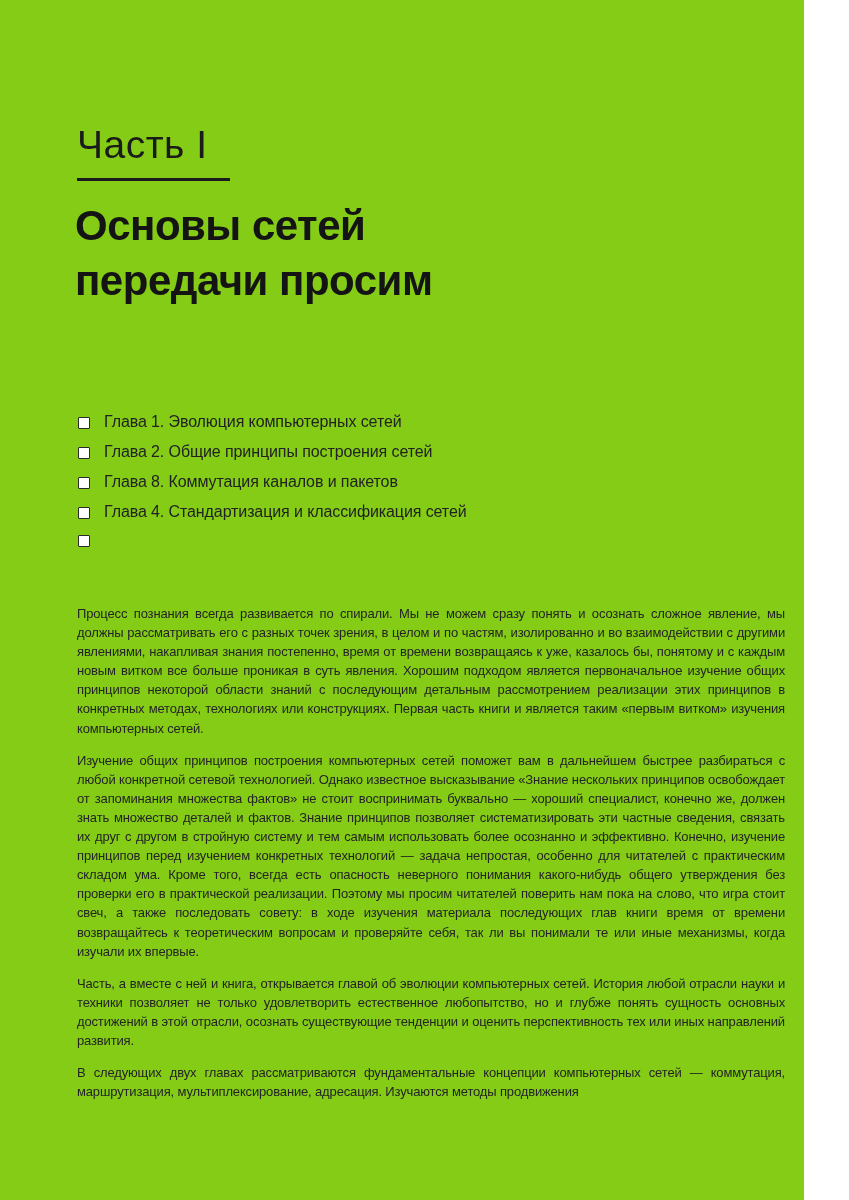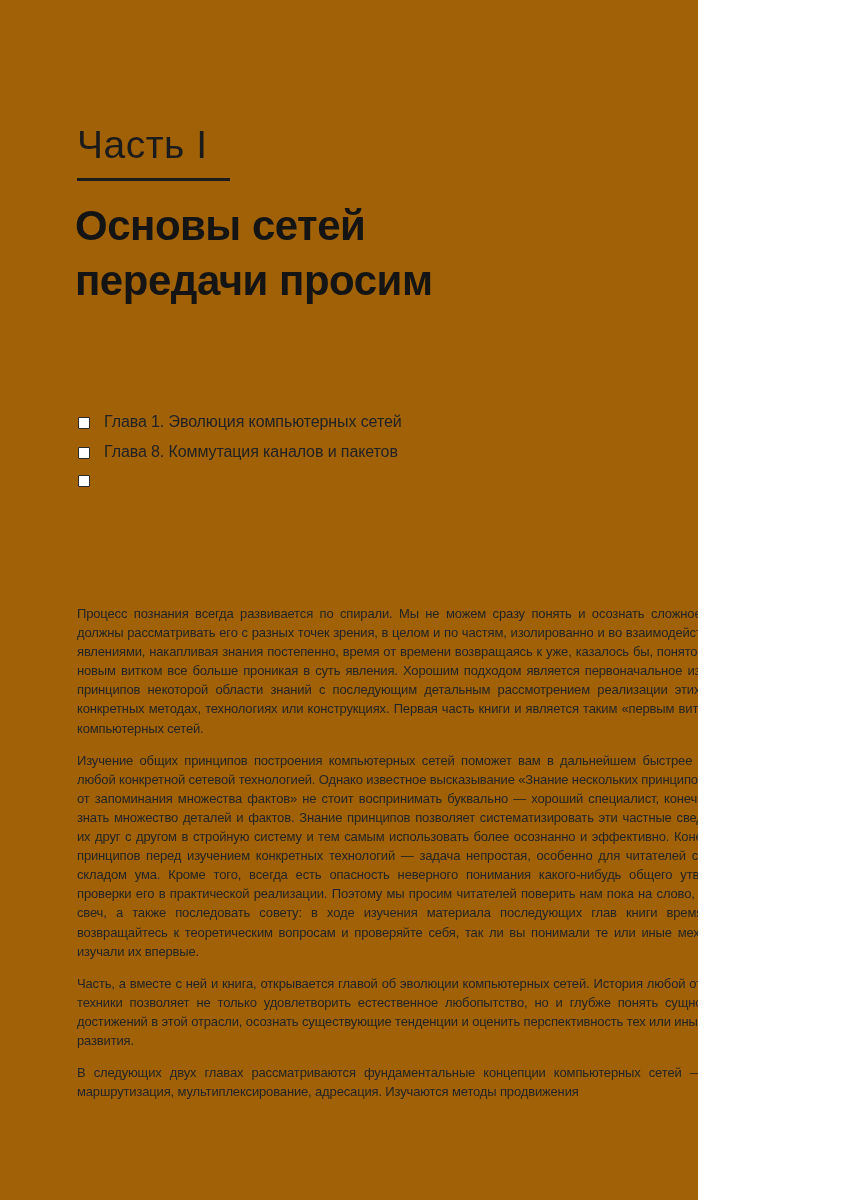--- a/index.html
+++ b/index.html
@@ -9,23 +9,23 @@
   }
   body {
     width: 849px;
     height: 1200px;
     font-family: "Liberation Sans", sans-serif;
     color: #1c1c1c;
     -webkit-font-smoothing: antialiased;
   }
   .page {
     position: relative;
-    width: 698px;
+    width: 804px;
     height: 1200px;
-    background: #a16207;
+    background: #84cc16;
     overflow: hidden;
   }
   .part-label {
     position: absolute;
     left: 77px;
     top: 124px;
     font-size: 39px;
     font-weight: 400;
     line-height: 1.1;
     letter-spacing: 0.5px;
@@ -103,21 +103,29 @@
     <span>передачи просим</span>
   </h1>
 
   <div class="chapter-list">
     <div class="chapter-item">
       <span class="chapter-bullet"></span>
       <span>Глава 1. Эволюция компьютерных сетей</span>
     </div>
     <div class="chapter-item">
       <span class="chapter-bullet"></span>
+      <span>Глава 2. Общие принципы построения сетей</span>
+    </div>
+    <div class="chapter-item">
+      <span class="chapter-bullet"></span>
       <span>Глава 8. Коммутация каналов и пакетов</span>
+    </div>
+    <div class="chapter-item">
+      <span class="chapter-bullet"></span>
+      <span>Глава 4. Стандартизация и классификация сетей</span>
     </div>
     <div class="chapter-item">
       <span class="chapter-bullet"></span>
     </div>
   </div>
 
   <div class="body-text">
     <p>Процесс познания всегда развивается по спирали. Мы не можем сразу понять и осознать сложное явление, мы должны рассматривать его с разных точек зрения, в целом и по частям, изолированно и во взаимодействии с другими явлениями, накапливая знания постепенно, время от времени возвращаясь к уже, казалось бы, понятому и с каждым новым витком все больше проникая в суть явления. Хорошим подходом является первоначальное изучение общих принципов некоторой области знаний с последующим детальным рассмотрением реализации этих принципов в конкретных методах, технологиях или конструкциях. Первая часть книги и является таким «первым витком» изучения компьютерных сетей.</p>
     <p>Изучение общих принципов построения компьютерных сетей поможет вам в дальнейшем быстрее разбираться с любой конкретной сетевой технологией. Однако известное высказывание «Знание нескольких принципов освобождает от запоминания множества фактов» не стоит воспринимать буквально — хороший специалист, конечно же, должен знать множество деталей и фактов. Знание принципов позволяет систематизировать эти частные сведения, связать их друг с другом в стройную систему и тем самым использовать более осознанно и эффективно. Конечно, изучение принципов перед изучением конкретных технологий — задача непростая, особенно для читателей с практическим складом ума. Кроме того, всегда есть опасность неверного понимания какого-нибудь общего утверждения без проверки его в практической реализации. Поэтому мы просим читателей поверить нам пока на слово, что игра стоит свеч, а также последовать совету: в ходе изучения материала последующих глав книги время от времени возвращайтесь к теоретическим вопросам и проверяйте себя, так ли вы понимали те или иные механизмы, когда изучали их впервые.</p>
     <p>Часть, а вместе с ней и книга, открывается главой об эволюции компьютерных сетей. История любой отрасли науки и техники позволяет не только удовлетворить естественное любопытство, но и глубже понять сущность основных достижений в этой отрасли, осознать существующие тенденции и оценить перспективность тех или иных направлений развития.</p>

